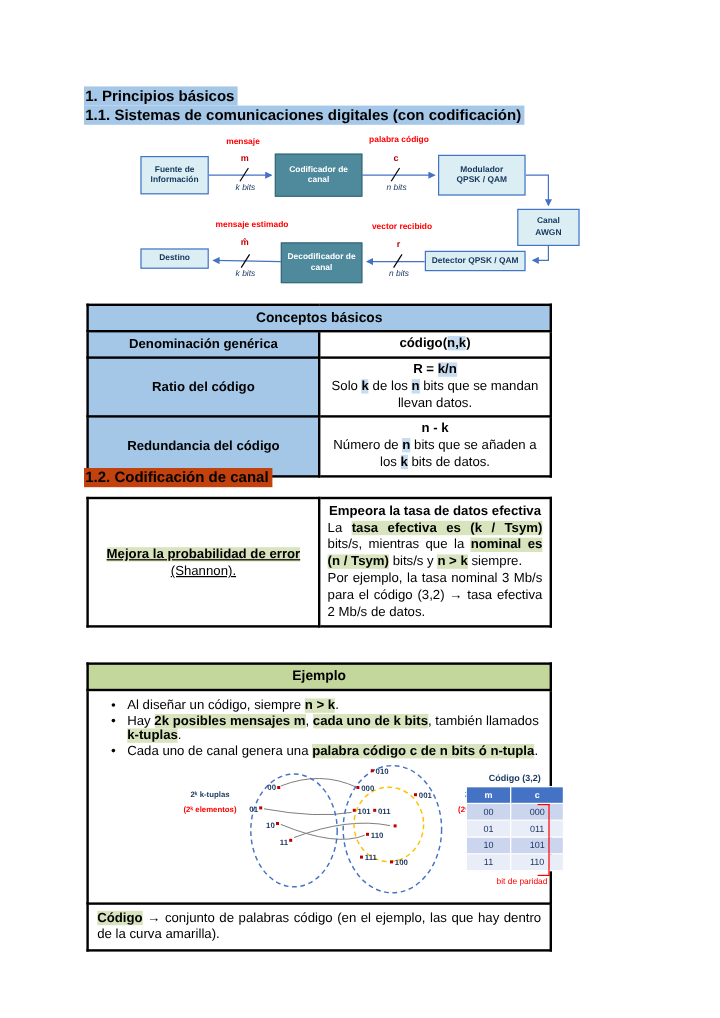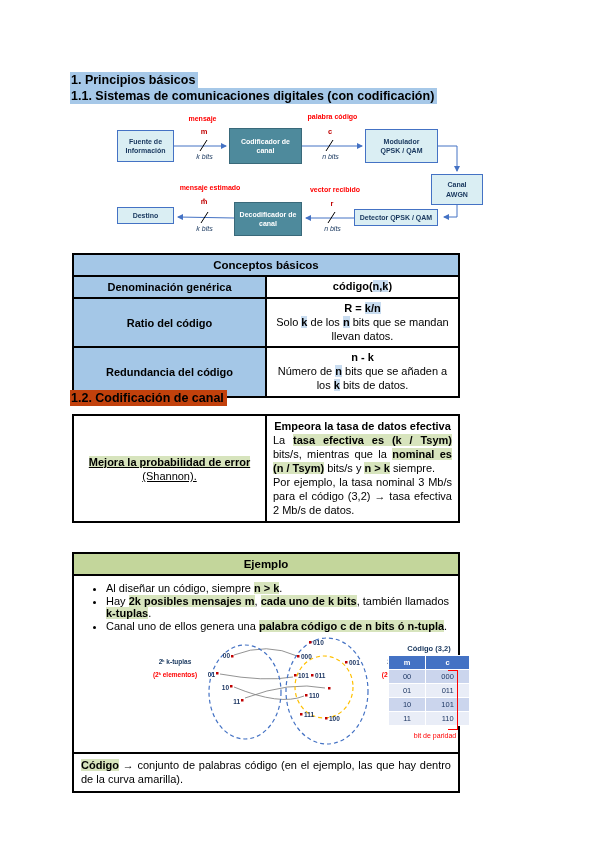--- a/index.html
+++ b/index.html
@@ -184,21 +184,21 @@
 <table class="tbl abs" style="left:72px;top:552px;">
   <tbody>
       <tr>
     <th class="hdr-green">Ejemplo</th>
   </tr>
   <tr>
     <td class="ej-body">
       <ul>
         <li><span>Al diseñar un código, siempre </span><span class="hl-g">n &gt; k</span><span>.</span></li>
         <li><span>Hay </span><span class="hl-g">2k posibles mensajes m</span><span>, </span><span class="hl-g">cada uno de k bits</span><span>, también llamados </span><span class="hl-g">k-tuplas</span><span>.</span></li>
-        <li><span>Canal uno de ellos genera una </span><span class="hl-g">palabra código c de n bits ó n-tupla</span><span>.</span></li>
+        <li><span>Cada uno de canal genera una </span><span class="hl-g">palabra código c de n bits ó n-tupla</span><span>.</span></li>
       </ul>
 
       <div class="venn-wrap">
         <svg width="452" height="116" style="position:absolute;left:0;top:0;">
 
           <g stroke="#777777" stroke-width="0.8" fill="none">
             <path d="M152,21 Q185,8 215,22"></path>
             <path d="M138,40 Q182,48 211,43"></path>
             <path d="M152,53 Q198,72 222,62"></path>
             <path d="M163,64 Q208,47 243,54"></path>

